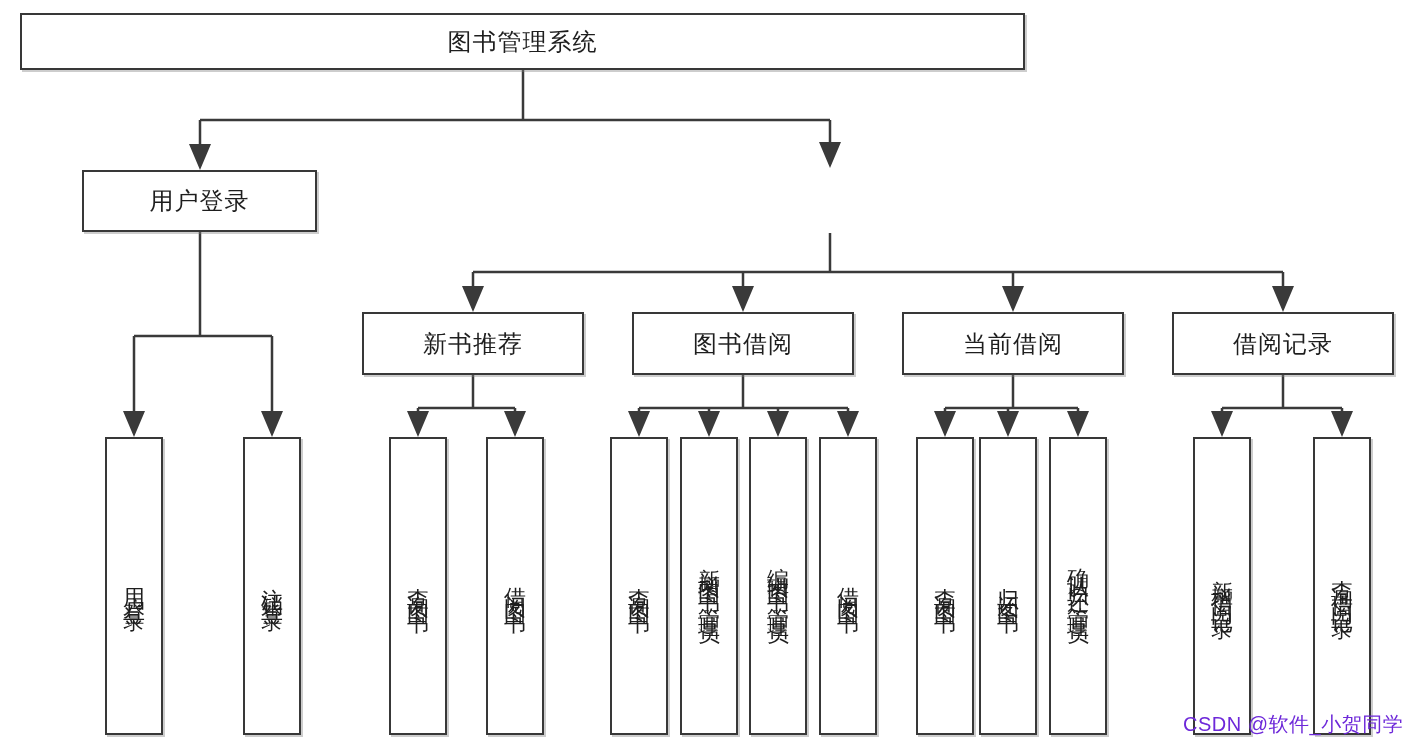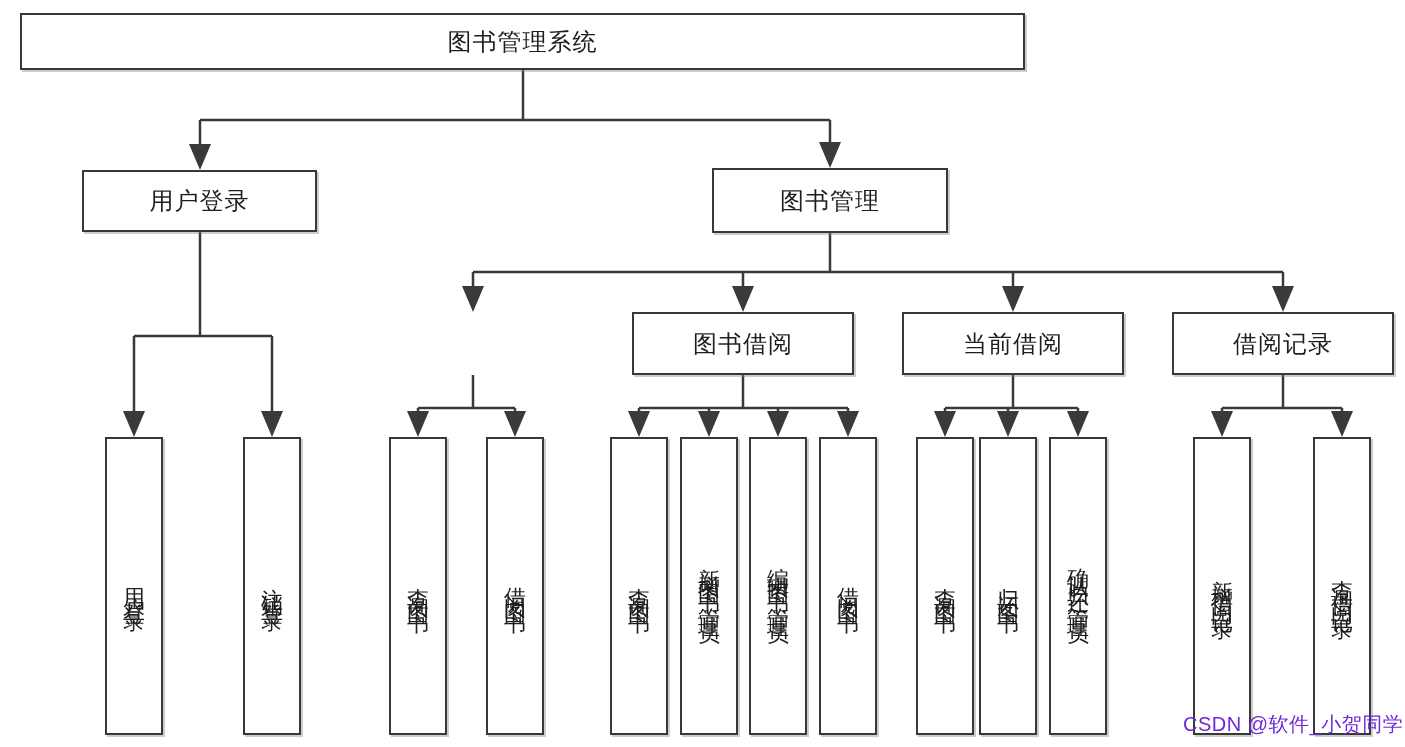--- a/index.html
+++ b/index.html
@@ -93,24 +93,24 @@
       M1331,411 L1353,411 L1342,437 Z"></path>
   </svg>
 
   <div class="node" style="left:20px;top:13px;width:1005px;height:57px">
     <span class="h-label">图书管理系统</span>
   </div>
 
   <div class="node" style="left:82px;top:170px;width:235px;height:62px">
     <span class="h-label">用户登录</span>
   </div>
-  <div class="node" style="left:712px;top:168px;width:236px;height:65px">
-    <span class="h-label">图书管理</span>
+
+  <div class="node" style="left:362px;top:312px;width:222px;height:63px">
+    <span class="h-label">新书推荐</span>
   </div>
-
   <div class="node" style="left:902px;top:312px;width:222px;height:63px">
     <span class="h-label">当前借阅</span>
   </div>
   <div class="node" style="left:632px;top:312px;width:222px;height:63px">
     <span class="h-label">图书借阅</span>
   </div>
   <div class="node" style="left:1172px;top:312px;width:222px;height:63px">
     <span class="h-label">借阅记录</span>
   </div>
 

